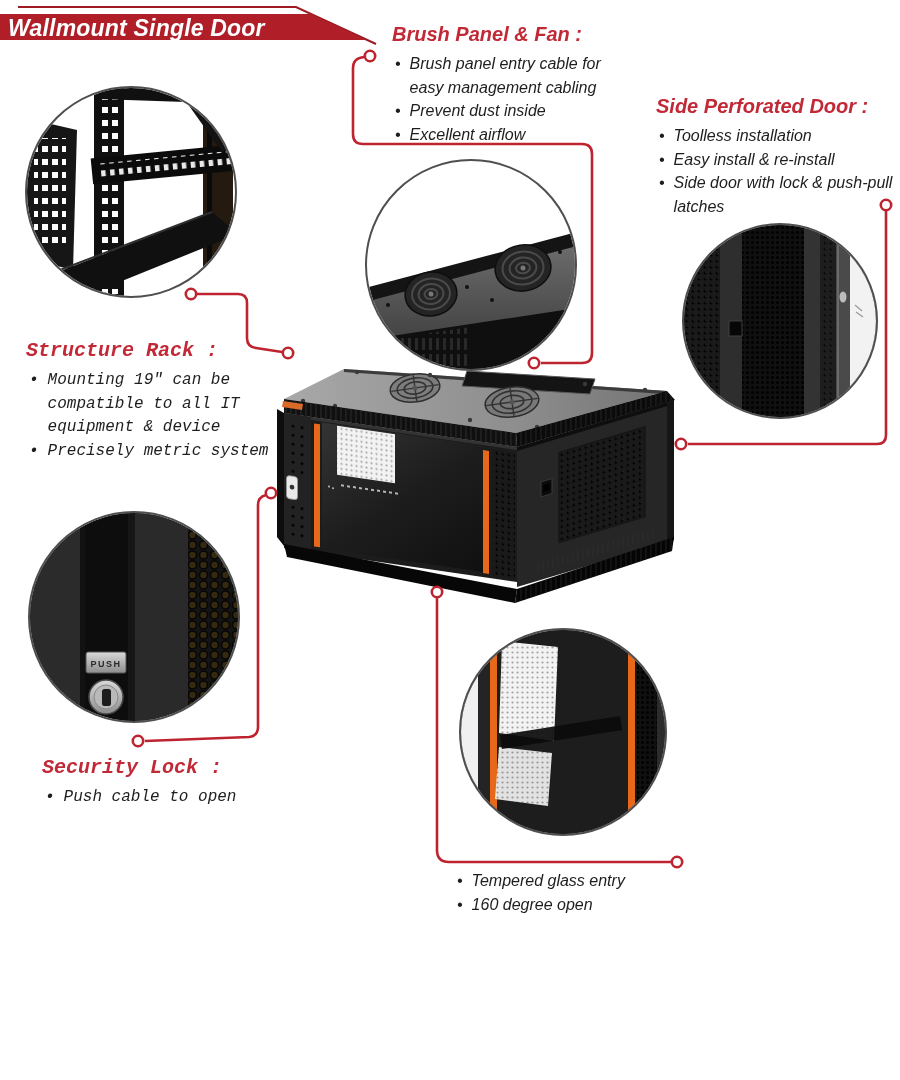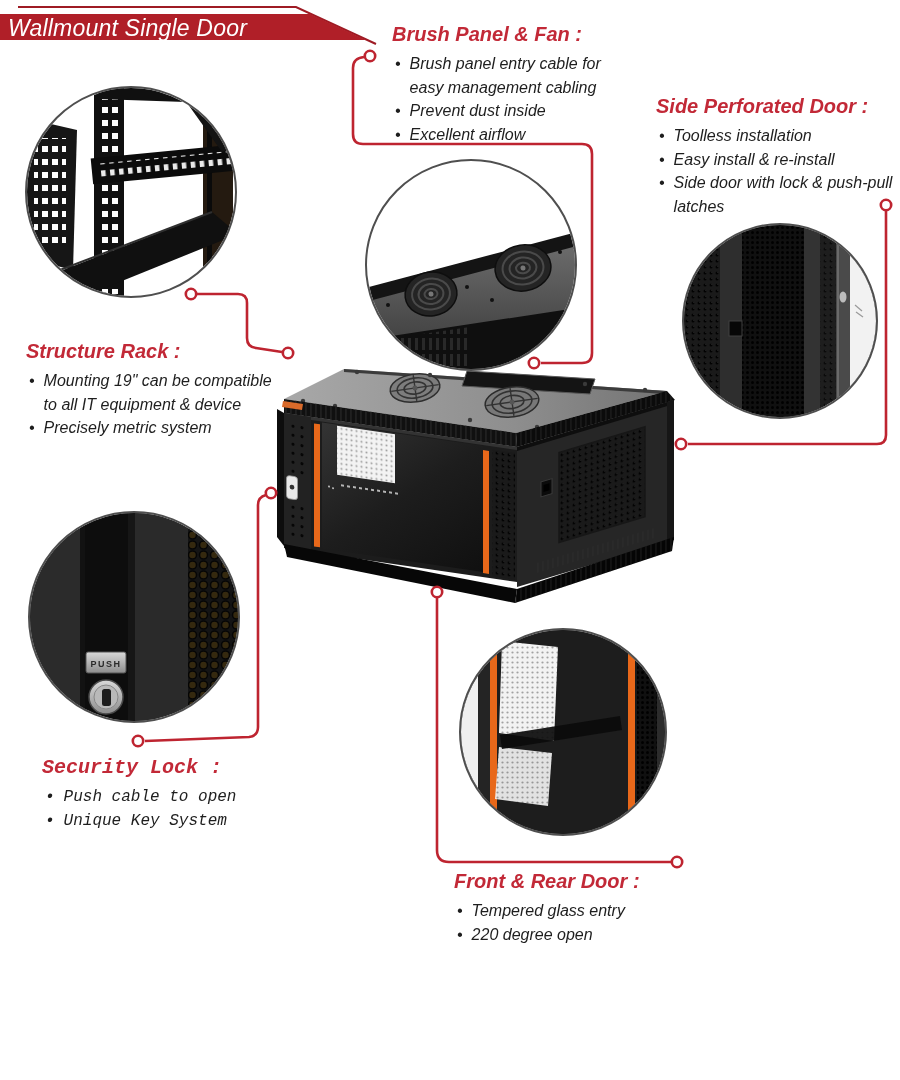--- a/index.html
+++ b/index.html
@@ -1,31 +1,31 @@
 <!DOCTYPE html>
 <html><head>
 <meta charset="utf-8">
 <style>
   html,body{margin:0;padding:0;background:#fff;}
   #page{position:relative;width:900px;height:1080px;background:#fff;overflow:hidden;
         font-family:"Liberation Sans",sans-serif;}
   #scene{position:absolute;left:0;top:0;width:900px;height:1080px;}
   
   .banner-title{position:absolute;left:8px;top:15px;width:340px;color:#fff;
-    font-size:23px;font-weight:normal;font-style:italic;letter-spacing:.2px;}
+    font-size:23px;font-weight:bold;font-style:italic;letter-spacing:.2px;}
   
   .callout{position:absolute;font-style:italic;color:#1e1e1e;}
   .callout h3{margin:0 0 6px 0;font-size:20px;line-height:24px;font-weight:bold;
     font-style:italic;color:#C22937;}
   .callout ul{list-style:none;margin:0;padding:0;font-size:16px;line-height:23.5px;}
   .callout li{display:flex;}
   .callout li::before{content:"\2022";flex:0 0 auto;margin:0 9px 0 3px;color:#1e1e1e;}
   #co-brush{left:392px;top:22px;width:215px;}
   #co-side{left:656px;top:94px;width:242px;}
-  #co-rack{left:26px;top:339px;width:262px;}
+  #co-rack{left:26px;top:339px;width:262px;font-family:Liberation Mono, monospace;}
   #co-lock{left:42px;top:756px;width:235px;font-family:Liberation Mono, monospace;}
   #co-front{left:454px;top:869px;width:230px;}
 </style>
 </head>
 <body>
 
 <div id="page">
 
 <svg id="scene" viewBox="0 0 900 1080" xmlns="http://www.w3.org/2000/svg">
   <defs>
@@ -367,31 +367,27 @@
         </li>
   </ul>
 </div>
 
 <div class="callout" id="co-lock">
   <h3>Security Lock :</h3>
   <ul>
     <li>
           <span>Push cable to open</span>
         </li>
-    <li>
-          <span>Unique Key System</span>
-        </li>
   </ul>
 </div>
 
 <div class="callout" id="co-front">
-  <h3>Front &amp; Rear Door :</h3>
   <ul>
     <li>
           <span>Tempered glass entry</span>
         </li>
     <li>
-          <span>220 degree open</span>
+          <span>160 degree open</span>
         </li>
   </ul>
 </div>
 
 </div>
 
 </body></html>

